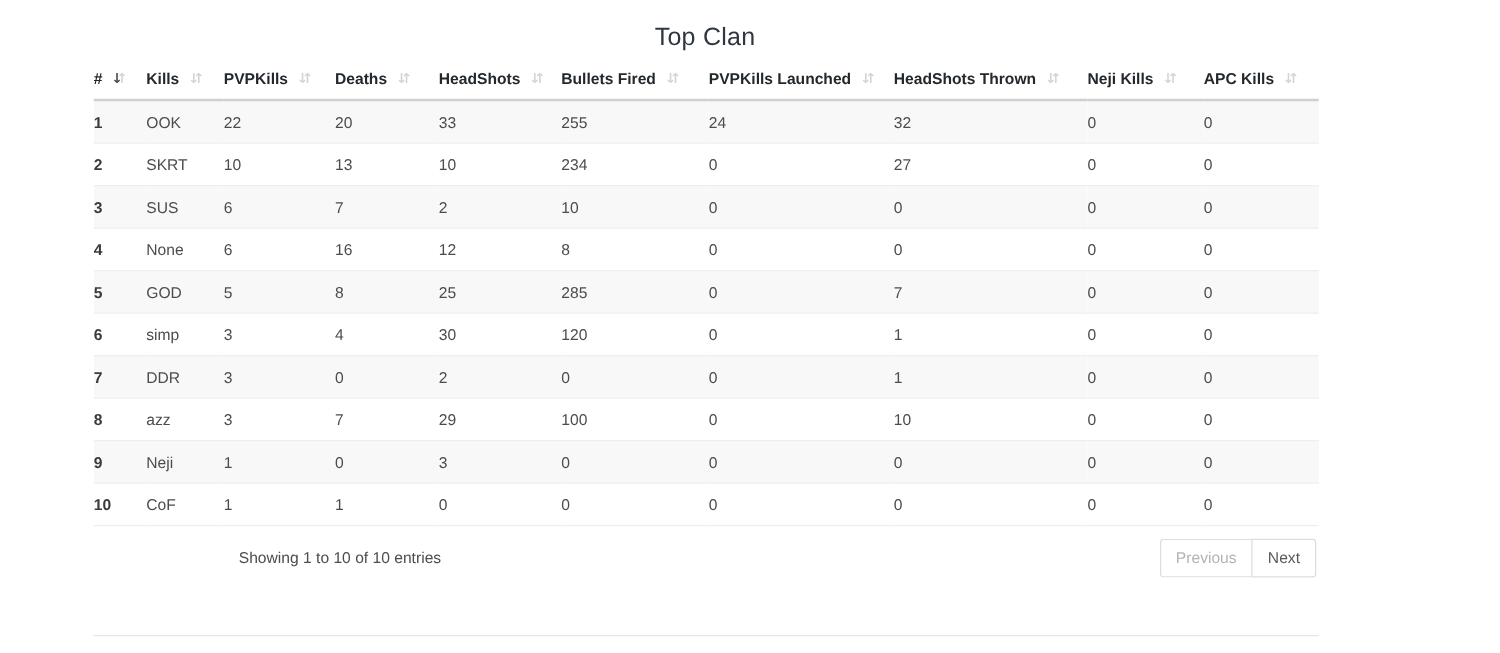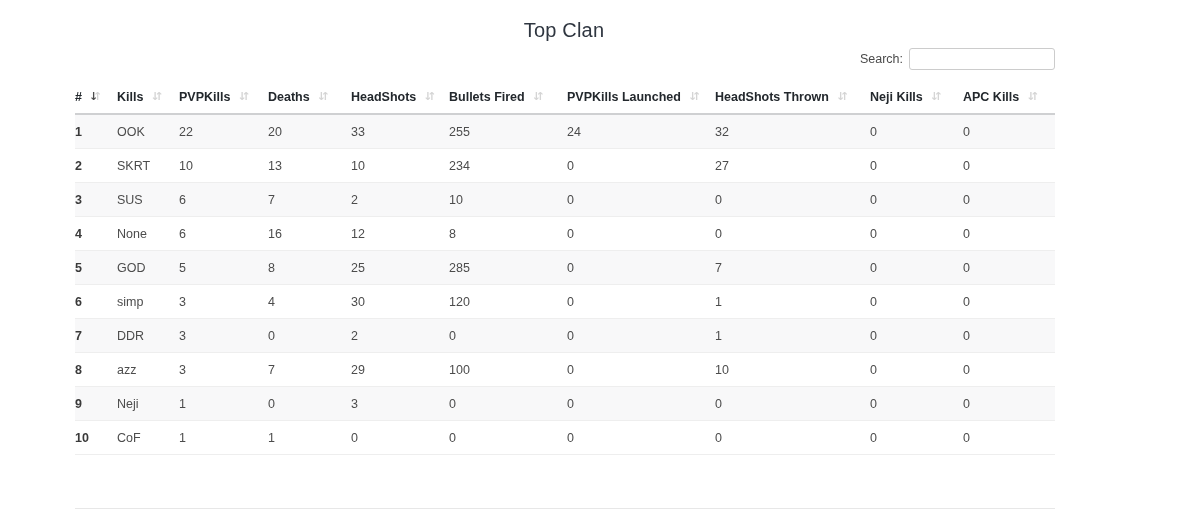--- a/index.html
+++ b/index.html
@@ -213,26 +213,20 @@
 </style>
 </head>
 <body>
 
 <div class="page">
 
   <div class="page-title">Top Clan</div>
 
   <div class="dt-wrapper">
 
-    <div class="dt-filter">
-      <label>
-        <span class="filter-label">Search:</span>
-        <input class="search-input" type="search" placeholder="" style="">
-      </label>
-    </div>
 
     <table class="dt-table">
       <colgroup>
         <col class="c-rank">
           <col class="c-clan">
           <col class="c-pvp">
           <col class="c-death">
         <col class="c-head">
           <col class="c-bull">
           <col class="c-rock">
@@ -451,18 +445,25 @@
             <td>0</td>
             <td>0</td>
             <td>0</td>
             <td>0</td>
             <td>0</td>
             <td>0</td>
           </tr>
         </tbody>
     </table>
 
+    <div class="dt-footer">
+      <div class="dt-info">Showing 1 to 10 of 10 entries</div>
+      <div class="dt-paginate">
+        <div class="page-btn prev">Previous</div>
+        <div class="page-btn next">Next</div>
+      </div>
+    </div>
 
   </div>
 
   <div class="bottom-rule"></div>
 
 </div>
 
 </body></html>

